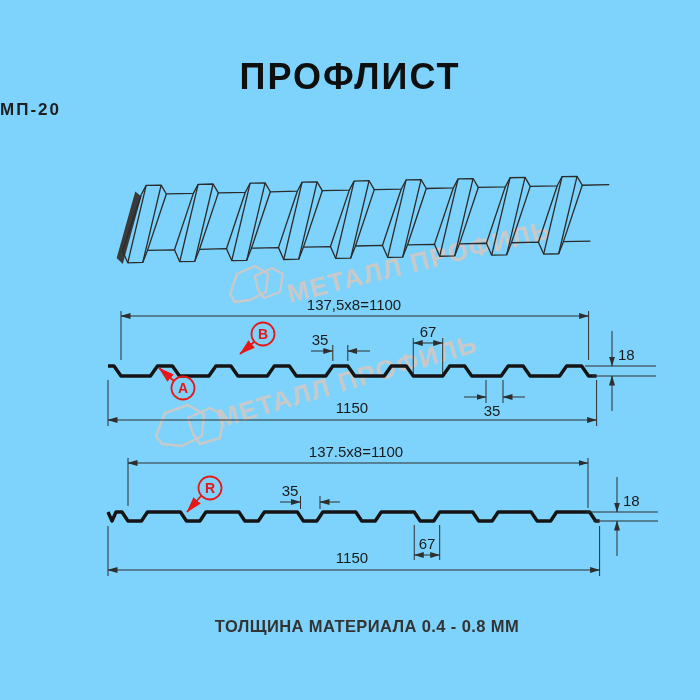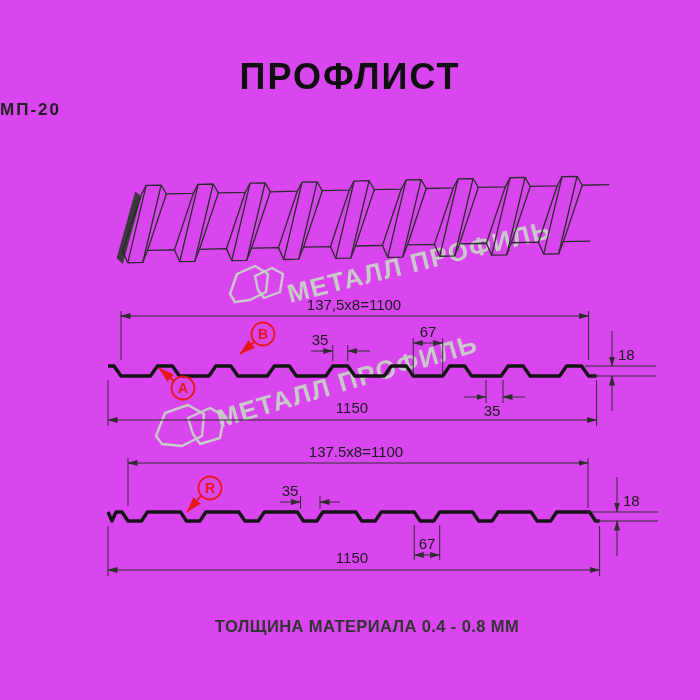--- a/index.html
+++ b/index.html
@@ -1,16 +1,16 @@
 <!DOCTYPE html>
 <html><head>
 <meta charset="utf-8">
 <style>
   html,body{margin:0;padding:0;background:#ffffff;}
-  .canvas{position:relative;width:700px;height:700px;background:#d946ef;overflow:hidden;
+  .canvas{position:relative;width:700px;height:700px;background:#7dd3fc;overflow:hidden;
           font-family:"Liberation Sans", sans-serif;}
   .title{position:absolute;left:0;top:56px;width:700px;text-align:center;
          font-size:36px;font-weight:bold;letter-spacing:2px;color:#0f0f0f;}
   .subtitle{position:absolute;left:0;top:100px;width:700px;text-align:left;
          font-size:17px;font-weight:bold;letter-spacing:2px;color:#1f1f1f;}
   .footer{position:absolute;left:0;top:617px;width:700px;text-align:center;
          font-size:16.5px;font-weight:bold;letter-spacing:0.4px;color:#333333;margin-left:17px;}
   svg{position:absolute;left:0;top:0;}
   .prof{fill:none;stroke:#141414;stroke-width:3.4;stroke-linejoin:round;}
   .thin{fill:none;stroke:#2e2e2e;stroke-width:1;}

